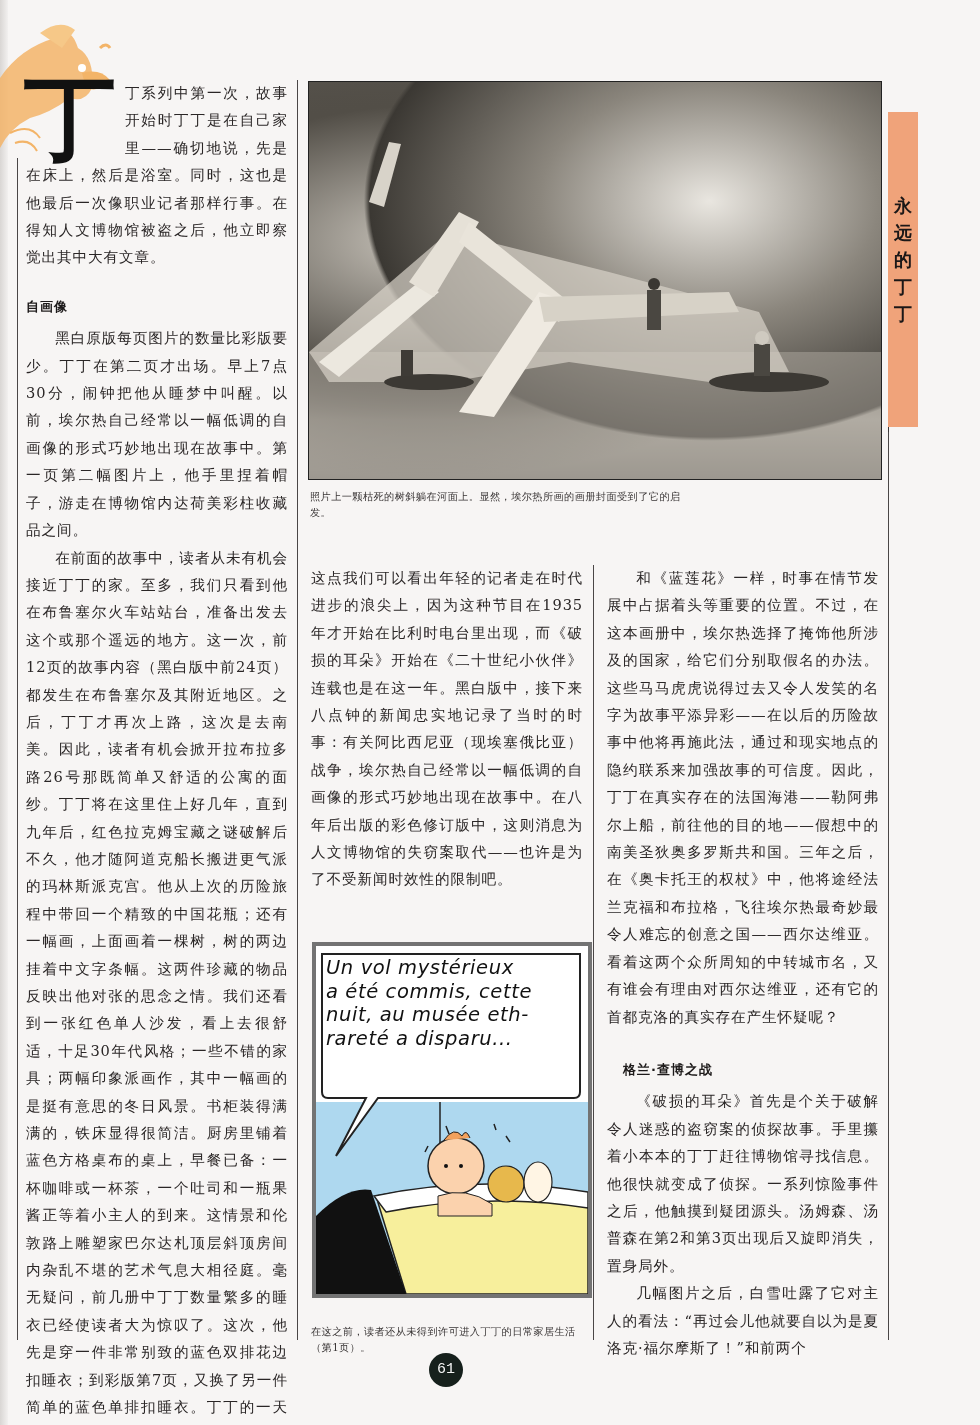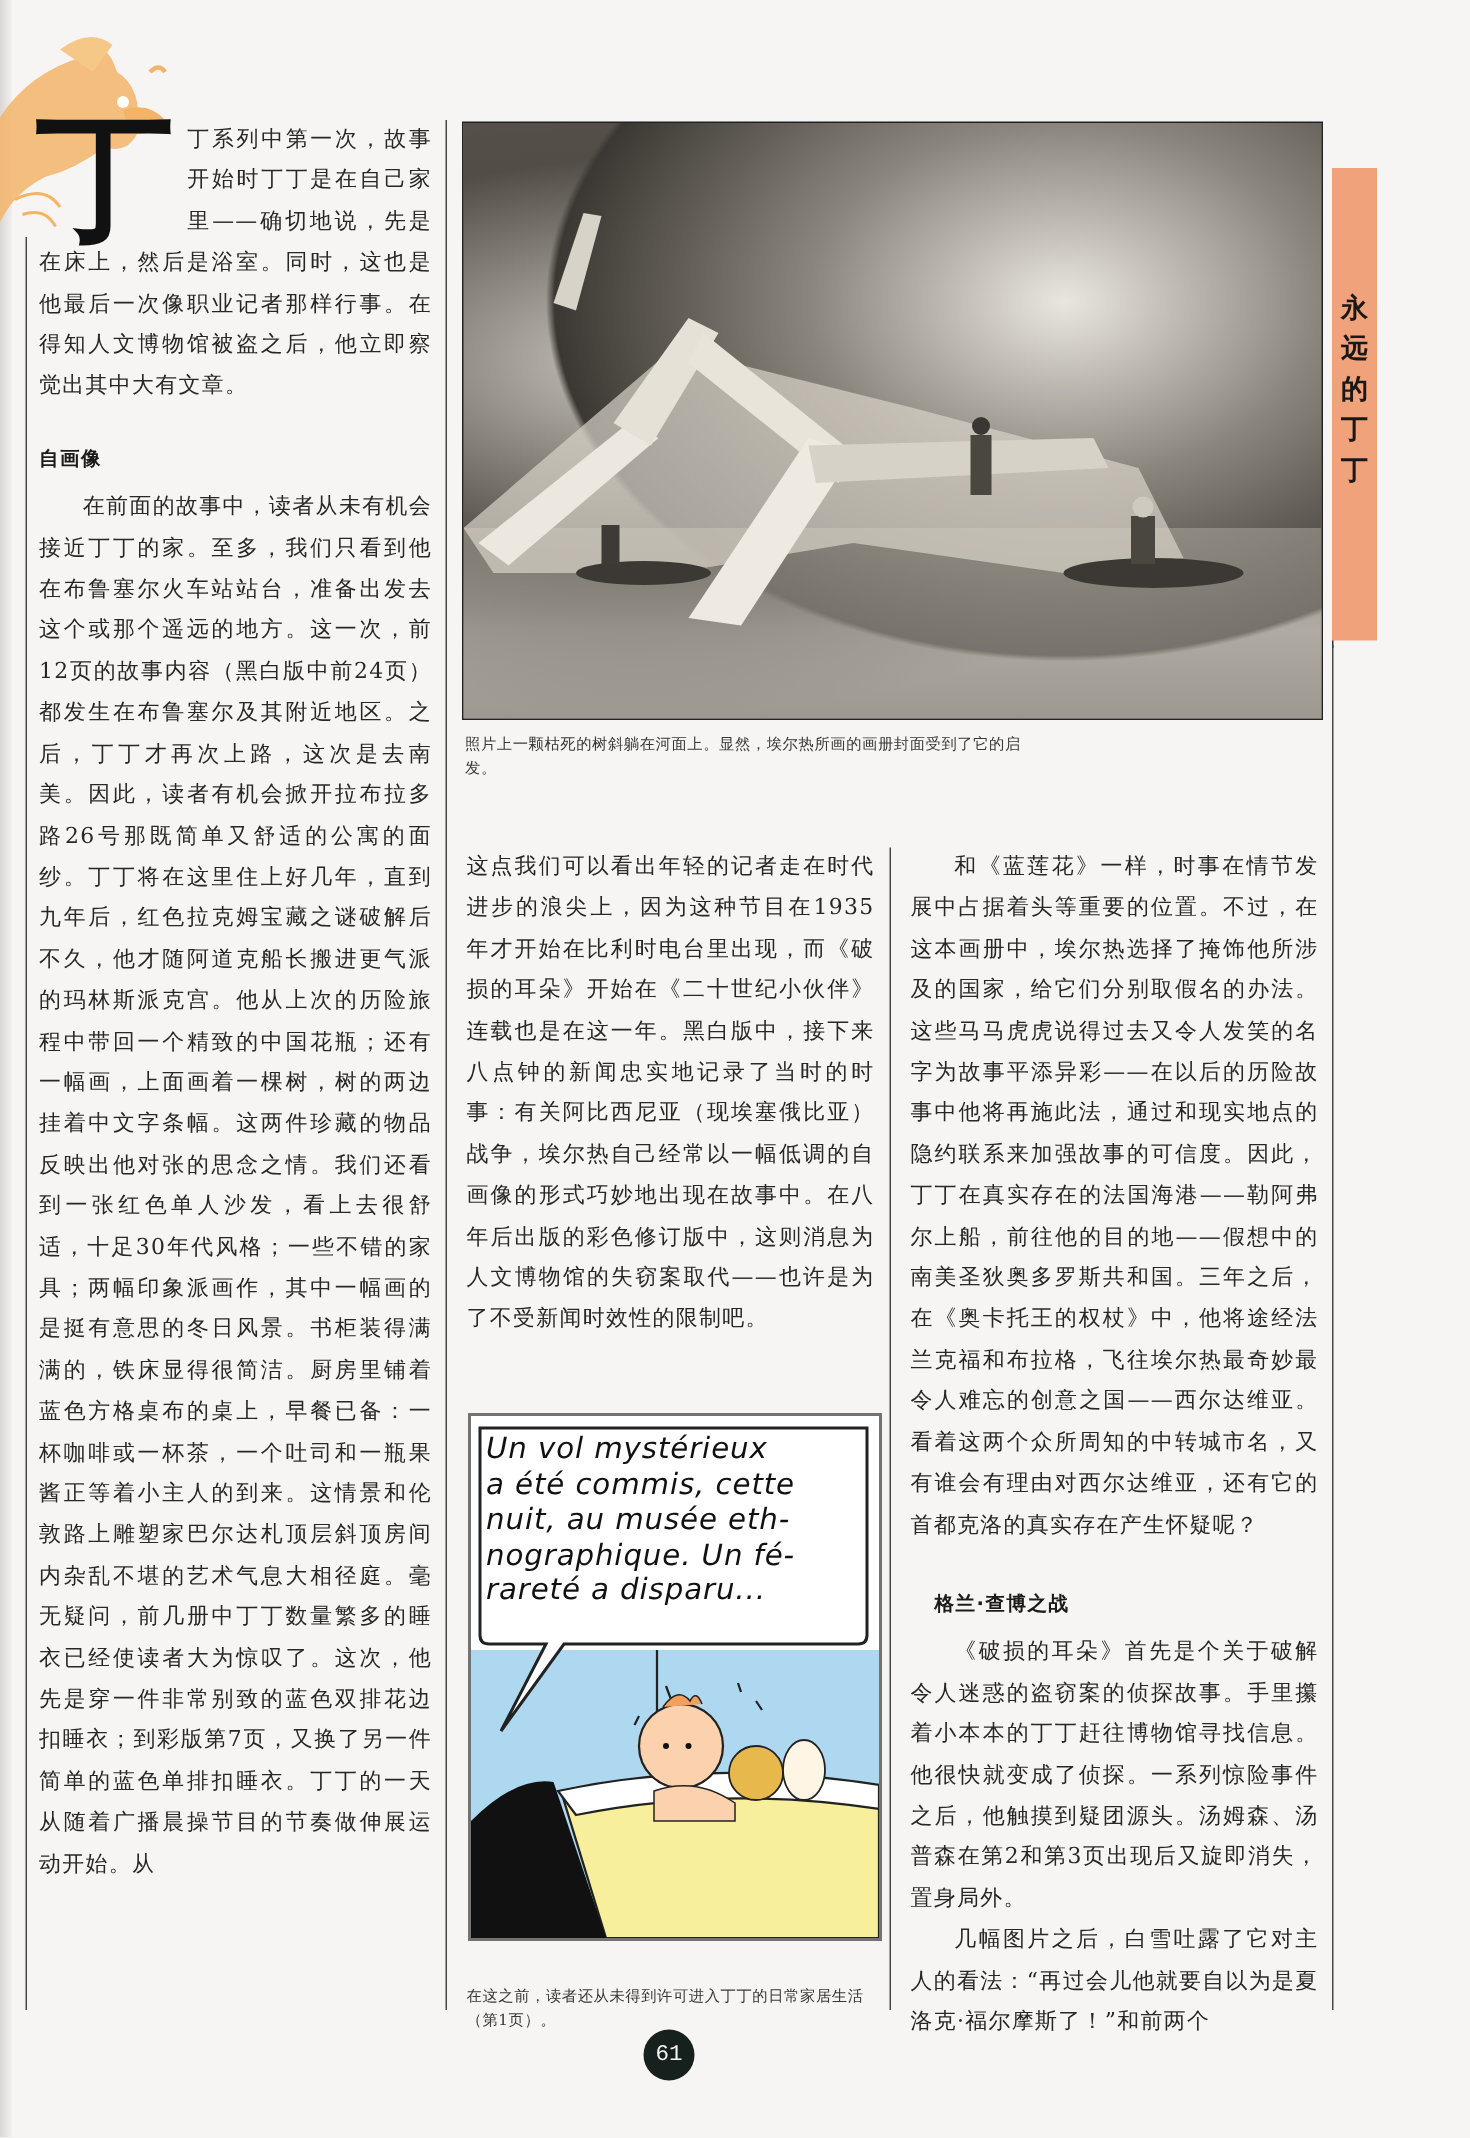--- a/index.html
+++ b/index.html
@@ -25,21 +25,21 @@
       radial-gradient(ellipse at 70% 30%, #e9e6e0 0%, #8b867d 30%, #3b3833 60%, transparent 61%),
       radial-gradient(ellipse at 20% 40%, #c9c4bb 0%, #524e47 40%, transparent 70%),
       linear-gradient(180deg,#5a5650 0%,#2f2d29 45%,#6f6a63 70%,#b9b4ab 85%,#8e8a83 100%);
     border:1px solid #222; overflow:hidden; }
   .photo svg { position:absolute; left:0; top:0; }
   .caption { position:absolute; font-size:10.2px; line-height:16px; color:#3a3636; letter-spacing:0.4px; }
   .side-tab { position:absolute; left:888px; top:112px; width:30px; height:315px; background:#f0a37a; }
   .side-tab-line { position:absolute; left:888px; top:112px; width:1px; height:320px; background:#3a3636; }
   .side-tab-text { position:absolute; left:888px; top:192px; width:30px; text-align:center;
     font-size:18px; line-height:27px; font-weight:bold; color:#1b1717; }
-  .comic { position:absolute; left:312px; top:942px; width:272px; height:348px; border:2px solid #737373; background:#fff; overflow:hidden; }
+  .comic { position:absolute; left:312px; top:942px; width:272px; height:348px; border:4px solid #737373; background:#fff; overflow:hidden; }
   .comic-text { position:absolute; left:10px; top:10px; width:250px;
     font-family:"DejaVu Sans", sans-serif; font-style:italic; font-size:19.5px; line-height:23.5px; letter-spacing:0.6px; color:#111; }
   .page-num { position:absolute; left:429px; top:1353px; width:34px; height:34px; border-radius:50%;
     background:#16201c; color:#f4f4f4; font-family:Liberation Mono, monospace; font-size:15px;
     text-align:center; line-height:34px; }
 </style>
 </head>
 <body>
 
 <div class="page-edge"></div>
@@ -56,20 +56,21 @@
 <div class="rule" style="left:17px; top:158px; height:1182px;"></div>
 <div class="rule" style="left:297px; top:80px; height:1260px;"></div>
 <div class="rule" style="left:593px; top:565px; height:775px;"></div>
 <div class="rule" style="left:888px; top:430px; height:910px;"></div>
 
 <div class="col" style="left:26px; top:79px; width:262px;">
   <p class="noindent">
     <span class="dropcap">丁</span><span>丁系列中第一次，故事开始时丁丁是在自己家里——确切地说，先是在床上，然后</span><span>是浴室。同时，这也是他最后一次像职业记者那样行事。在得知人文博物馆被盗之后，他立即察觉出其中大有文章。</span>
   </p>
   <div class="heading" style="margin-top:22px;">自画像</div>
+  <p>黑白原版每页图片的数量比彩版要少。丁丁在第二页才出场。早上7点30分，闹钟把他从睡梦中叫醒。以前，埃尔热自己经常以一幅低调的自画像的形式巧妙地出现在故事中。第一页第二幅图片上，他手里捏着帽子，游走在博物馆内达荷美彩柱收藏品之间。</p>
   <p>在前面的故事中，读者从未有机会接近丁丁的家。至多，我们只看到他在布鲁塞尔火车站站台，准备出发去这个或那个遥远的地方。这一次，前12页的故事内容（黑白版中前24页）都发生在布鲁塞尔及其附近地区。之后，丁丁才再次上路，这次是去南美。因此，读者有机会掀开拉布拉多路26号那既简单又舒适的公寓的面纱。丁丁将在这里住上好几年，直到九年后，红色拉克姆宝藏之谜破解后不久，他才随阿道克船长搬进更气派的玛林斯派克宫。他从上次的历险旅程中带回一个精致的中国花瓶；还有一幅画，上面画着一棵树，树的两边挂着中文字条幅。这两件珍藏的物品反映出他对张的思念之情。我们还看到一张红色单人沙发，看上去很舒适，十足30年代风格；一些不错的家具；两幅印象派画作，其中一幅画的是挺有意思的冬日风景。书柜装得满满的，铁床显得很简洁。厨房里铺着蓝色方格桌布的桌上，早餐已备：一杯咖啡或一杯茶，一个吐司和一瓶果酱正等着小主人的到来。这情景和伦敦路上雕塑家巴尔达札顶层斜顶房间内杂乱不堪的艺术气息大相径庭。毫无疑问，前几册中丁丁数量繁多的睡衣已经使读者大为惊叹了。这次，他先是穿一件非常别致的蓝色双排花边扣睡衣；到彩版第7页，又换了另一件简单的蓝色单排扣睡衣。丁丁的一天从随着广播晨操节目的节奏做伸展运动开始。从</p>
 </div>
 
 <div class="photo">
   <svg width="572" height="397" viewBox="0 0 572 397">
     <rect x="0" y="270" width="572" height="127" fill="#a9a49b" opacity="0.55"></rect>
     <path d="M0 270 L140 150 L300 190 L450 230 L480 290 L400 300 L260 280 L140 300 L20 300 Z" fill="#d8d3c9" opacity="0.7"></path>
     <path d="M10 280 L110 200 L130 210 L30 295 Z" fill="#ece8df"></path>
     <path d="M100 200 L150 130 L170 140 L125 215 Z" fill="#e6e1d7"></path>
     <path d="M160 140 L260 220 L250 240 L150 160 Z" fill="#e9e4da"></path>
@@ -115,21 +116,20 @@
     <circle cx="145" cy="220" r="2" fill="#111"></circle>
     <path d="M122 250 Q150 240 176 258 V270 H122 Z" fill="#fbd2ad" stroke="#222" stroke-width="1"></path>
     <circle cx="190" cy="238" r="18" fill="#e7b84c" stroke="#222" stroke-width="1.2"></circle>
     <ellipse cx="222" cy="236" rx="14" ry="20" fill="#fff5e4" stroke="#222" stroke-width="1.2"></ellipse>
     <path d="M130 180 l3 8 M178 178 l2 6 M190 190 l4 6 M112 200 l-3 6" stroke="#222" stroke-width="1.5"></path>
   </svg>
   <div class="comic-text">
     <div>Un vol mystérieux</div>
     <div>a été commis, cette</div>
     <div>nuit, au musée eth-</div>
-    <div>nographique. Un fé-</div>
     <div>rareté a disparu...</div>
   </div>
 </div>
 <div class="caption" style="left:311px; top:1324px; width:268px;">在这之前，读者还从未得到许可进入丁丁的日常家居生活（第1页）。</div>
 
 <div class="col" style="left:607px; top:564px; width:272px;">
   <p>和《蓝莲花》一样，时事在情节发展中占据着头等重要的位置。不过，在这本画册中，埃尔热选择了掩饰他所涉及的国家，给它们分别取假名的办法。这些马马虎虎说得过去又令人发笑的名字为故事平添异彩——在以后的历险故事中他将再施此法，通过和现实地点的隐约联系来加强故事的可信度。因此，丁丁在真实存在的法国海港——勒阿弗尔上船，前往他的目的地——假想中的南美圣狄奥多罗斯共和国。三年之后，在《奥卡托王的权杖》中，他将途经法兰克福和布拉格，飞往埃尔热最奇妙最令人难忘的创意之国——西尔达维亚。看着这两个众所周知的中转城市名，又有谁会有理由对西尔达维亚，还有它的首都克洛的真实存在产生怀疑呢？</p>
   <div class="heading" style="margin-top:26px;margin-left:16px;">格兰·查博之战</div>
   <p>《破损的耳朵》首先是个关于破解令人迷惑的盗窃案的侦探故事。手里攥着小本本的丁丁赶往博物馆寻找信息。他很快就变成了侦探。一系列惊险事件之后，他触摸到疑团源头。汤姆森、汤普森在第2和第3页出现后又旋即消失，置身局外。</p>
   <p>几幅图片之后，白雪吐露了它对主人的看法：“再过会儿他就要自以为是夏洛克·福尔摩斯了！”和前两个</p>

